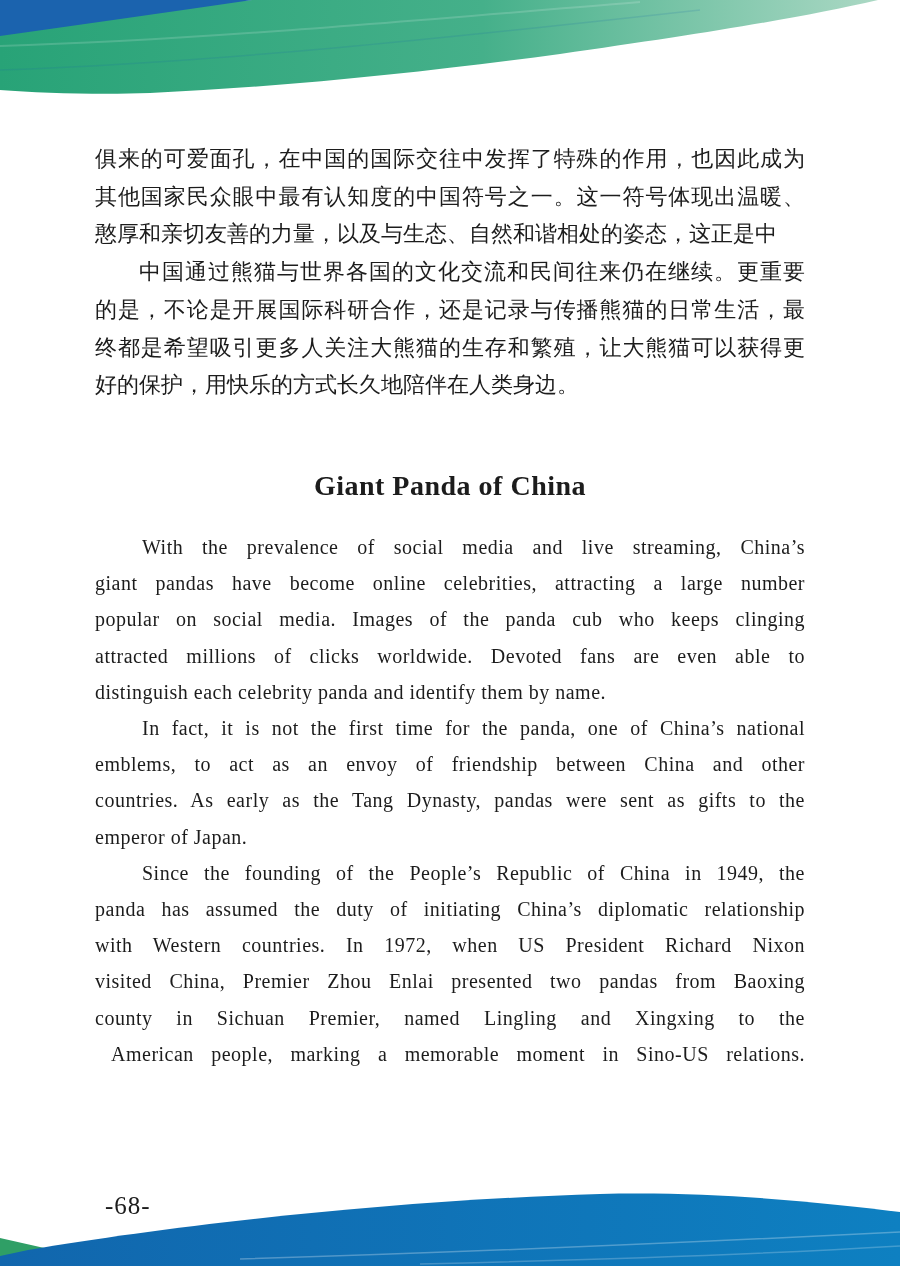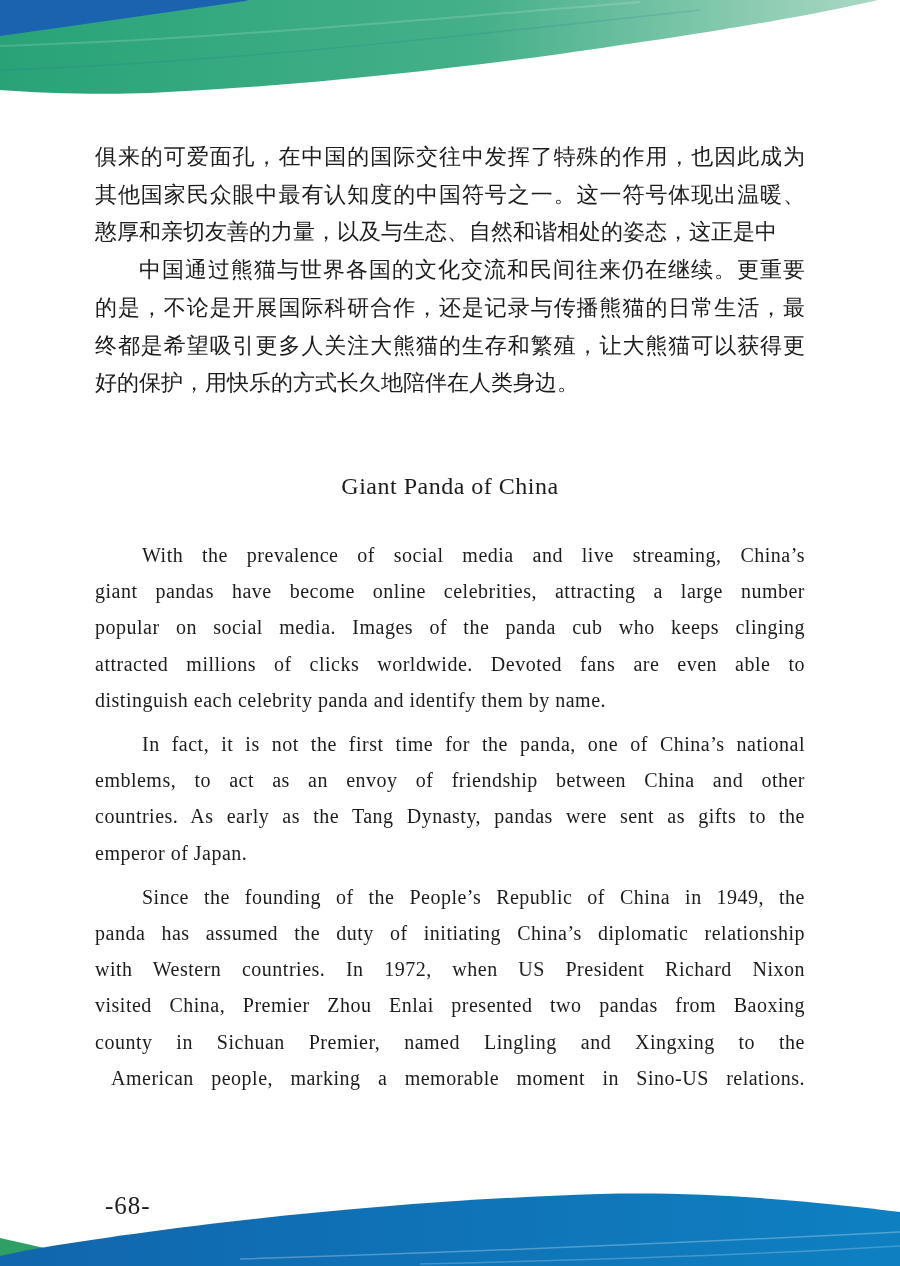--- a/index.html
+++ b/index.html
@@ -11,41 +11,41 @@
     font-family:"Liberation Serif","DejaVu Serif",serif;
     color:#1c1c1c;
   }
   svg.deco{position:absolute;left:0;display:block;}
   #top-wave{top:0;}
   #bottom-wave{bottom:0;}
 
   
   .zh-block{
     position:absolute;left:95px;top:140px;width:710px;
-    font-size:22px;line-height:37.7px;font-family:Liberation Mono, monospace;
+    font-size:22px;line-height:37.7px;
   }
   .zh-line{text-align:justify;text-align-last:justify;}
   .zh-para .zh-line:last-child{text-align-last:left;}
   .zh-para.indent .zh-line:first-child{text-indent:2em;}
 
   
   .en-heading{
     position:absolute;left:0;top:468px;width:900px;
-    text-align:center;font-size:24px;line-height:36px;
-    letter-spacing:0.5px;font-weight:400;margin:0;
+    text-align:center;font-size:28px;line-height:36px;
+    letter-spacing:0.5px;font-weight:700;margin:0;
   }
 
   
   .en-block{
     position:absolute;left:95px;top:529px;width:710px;
     font-size:20px;line-height:36.2px;letter-spacing:0.5px;
   }
   .en-line{text-align:justify;text-align-last:justify;}
   .en-para .en-line:last-child{text-align-last:left;}
-  .en-para.indent .en-line:first-child{text-indent:47px;margin-top:8px;}
+  .en-para.indent .en-line:first-child{text-indent:47px;}
   .en-para.cont .en-line:last-child{text-align-last:justify;margin-left:16px;}
 
   .page-number{
     position:absolute;left:105px;top:1192px;
     font-size:25px;letter-spacing:1px;
   }
 </style>
 </head>
 <body>
 

